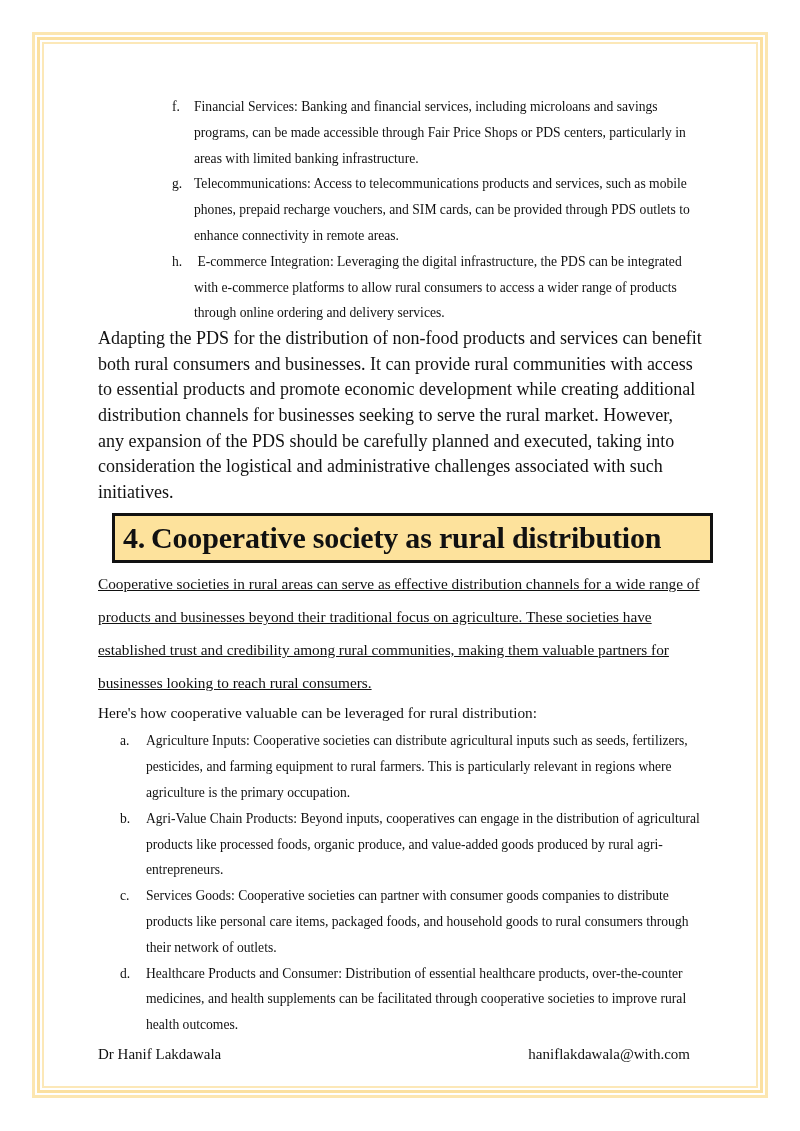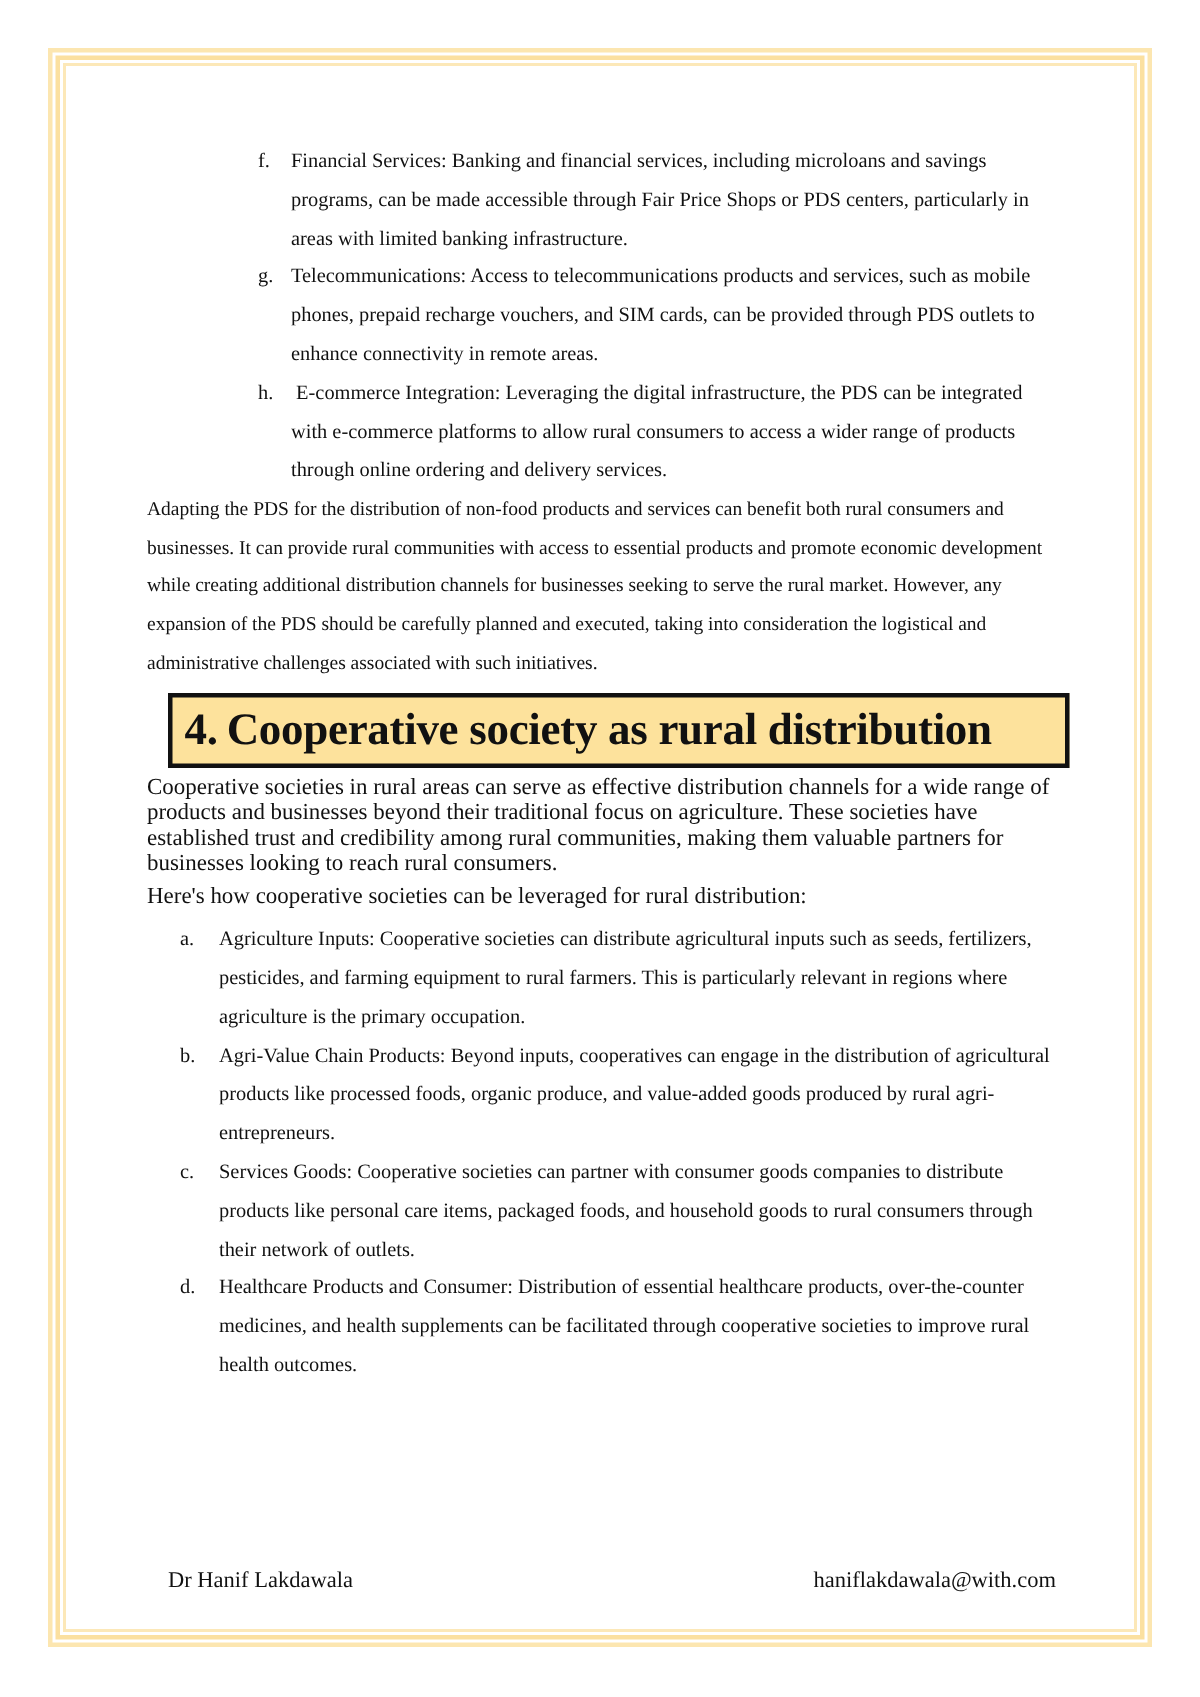--- a/index.html
+++ b/index.html
@@ -8,33 +8,33 @@
   .border-outer { position:absolute; left:32px; top:32px; width:736px; height:1066px;
                   border:3px solid #fce6b0; box-sizing:border-box; }
   .border-mid { position:absolute; left:37px; top:37px; width:726px; height:1056px;
                 border:3px solid #fbe0a0; box-sizing:border-box; }
   .border-inner { position:absolute; left:42px; top:42px; width:716px; height:1046px;
                   border:2px solid #fce8b8; box-sizing:border-box; }
   .content { position:absolute; left:98px; top:94px; width:605px; }
   .sub-list { list-style:none; margin:0; padding:0; }
   .sub-list li { position:relative; padding-left:96px; font-size:13.6px; line-height:25.8px; }
   .sub-list li .marker { position:absolute; left:74px; top:0; }
-  .para { font-size:13px; line-height:25.6px; margin:0; }
+  .para { font-size:18px; line-height:25.6px; margin:0; }
   .heading-box { margin:8px 0 0 14px; width:601px; height:50px; box-sizing:border-box;
                  background:#fde29c; border:3px solid #111; display:flex; align-items:center;
                  padding-left:8px; }
   .heading-box h2 { margin:0; font-size:30px; font-weight:bold; letter-spacing:-0.2px; }
   .heading-box .num { margin-right:6px; }
-  .para-lg { font-size:15.3px; line-height:17px; margin:4px 0 0 0; }
+  .para-lg { font-size:15.3px; line-height:33px; margin:4px 0 0 0;text-decoration:underline; }
   .intro-line { font-size:15.3px; line-height:27px; margin:0; }
   .alpha-list { list-style:none; margin:2px 0 0 0; padding:0; }
   .alpha-list li { position:relative; padding-left:48px; font-size:13.6px; line-height:25.8px; }
   .alpha-list li .marker { position:absolute; left:22px; top:0; }
   .alpha-list li b { font-weight:normal; }
-  .footer { position:absolute; top:1046px; left:112px; width:592px; display:flex;
+  .footer { position:absolute; top:1046px; left:98px; width:592px; display:flex;
             justify-content:space-between; font-size:15px; }
 </style>
 </head>
 <body>
 
 <div class="border-outer"></div>
 <div class="border-mid"></div>
 <div class="border-inner"></div>
 
 <div class="content">
@@ -55,21 +55,21 @@
 
   <p class="para">Adapting the PDS for the distribution of non-food products and services can benefit both rural consumers and businesses. It can provide rural communities with access to essential products and promote economic development while creating additional distribution channels for businesses seeking to serve the rural market. However, any expansion of the PDS should be carefully planned and executed, taking into consideration the logistical and administrative challenges associated with such initiatives.</p>
 
   <div class="heading-box">
     <h2>
       <span class="num">4.</span><span>Cooperative society as rural distribution</span>
     </h2>
   </div>
 
   <p class="para-lg">Cooperative societies in rural areas can serve as effective distribution channels for a wide range of products and businesses beyond their traditional focus on agriculture. These societies have established trust and credibility among rural communities, making them valuable partners for businesses looking to reach rural consumers.</p>
-  <p class="intro-line">Here's how cooperative societies can be leveraged for rural distribution:</p>
+  <p class="intro-line">Here's how cooperative valuable can be leveraged for rural distribution:</p>
 
   <ul class="alpha-list">
     <li>
       <span class="marker">a.</span>
       <b>Agriculture Inputs:</b><span> Cooperative societies can distribute agricultural inputs such as seeds, fertilizers, pesticides, and farming equipment to rural farmers. This is particularly relevant in regions where agriculture is the primary occupation.</span>
     </li>
     <li>
       <span class="marker">b.</span>
       <b>Agri-Value Chain Products:</b><span> Beyond inputs, cooperatives can engage in the distribution of agricultural products like processed foods, organic produce, and value-added goods produced by rural agri-entrepreneurs.</span>
     </li>

